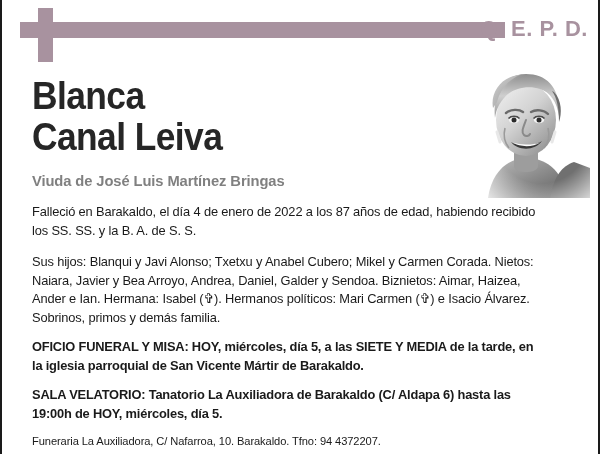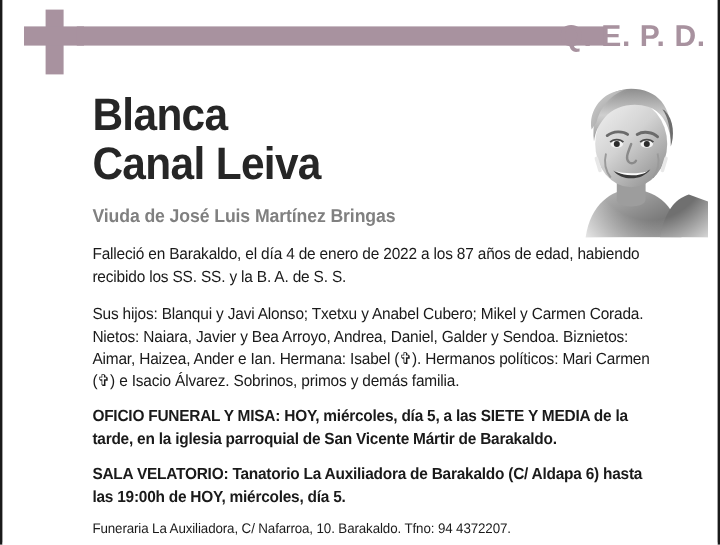--- a/index.html
+++ b/index.html
@@ -58,21 +58,21 @@
     left: 62px;
     top: 22px;
     right: 93px;
     height: 16px;
     background: #a8929f;
   }
   .qepd {
     position: absolute;
     right: 10px;
     top: 16px;
-    font-size: 25px;
+    font-size: 22px;
     font-weight: bold;
     letter-spacing: 0.5px;
     color: #a8929f;
     font-family: "Liberation Sans", sans-serif;
     white-space: nowrap;
   }
 
   
   .portrait {
     position: absolute;
@@ -81,21 +81,20 @@
     width: 128px;
     height: 140px;
     overflow: hidden;
   }
   .portrait svg { display: block; }
 
   
   .content {
     position: relative;
     padding: 0 30px;
-    margin-left: 45px;
   }
 
   .deceased-name {
     margin: 0;
     padding-top: 14px;
     font-size: 38px;
     line-height: 1.08;
     font-weight: bold;
     color: #262626;
     letter-spacing: -0.6px;

